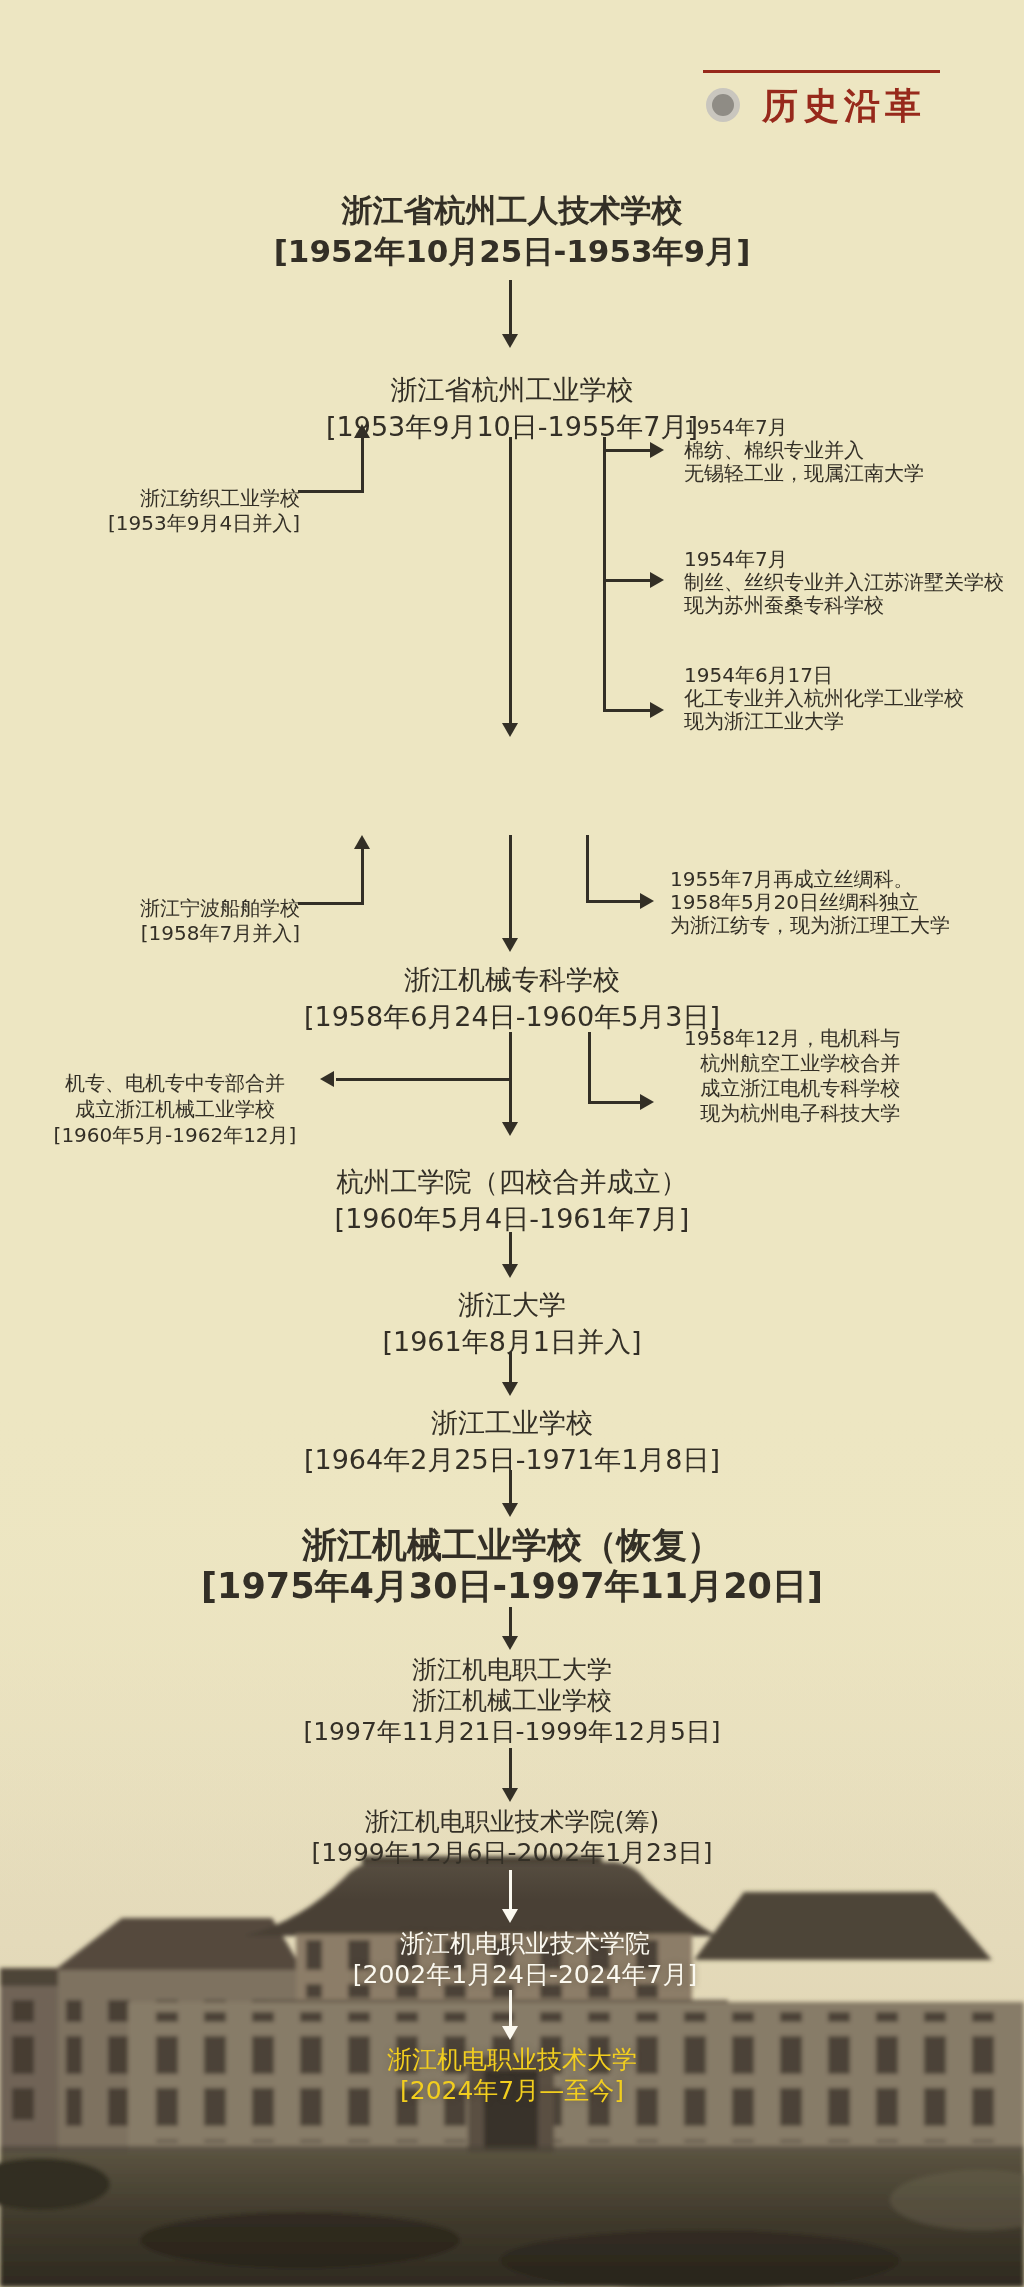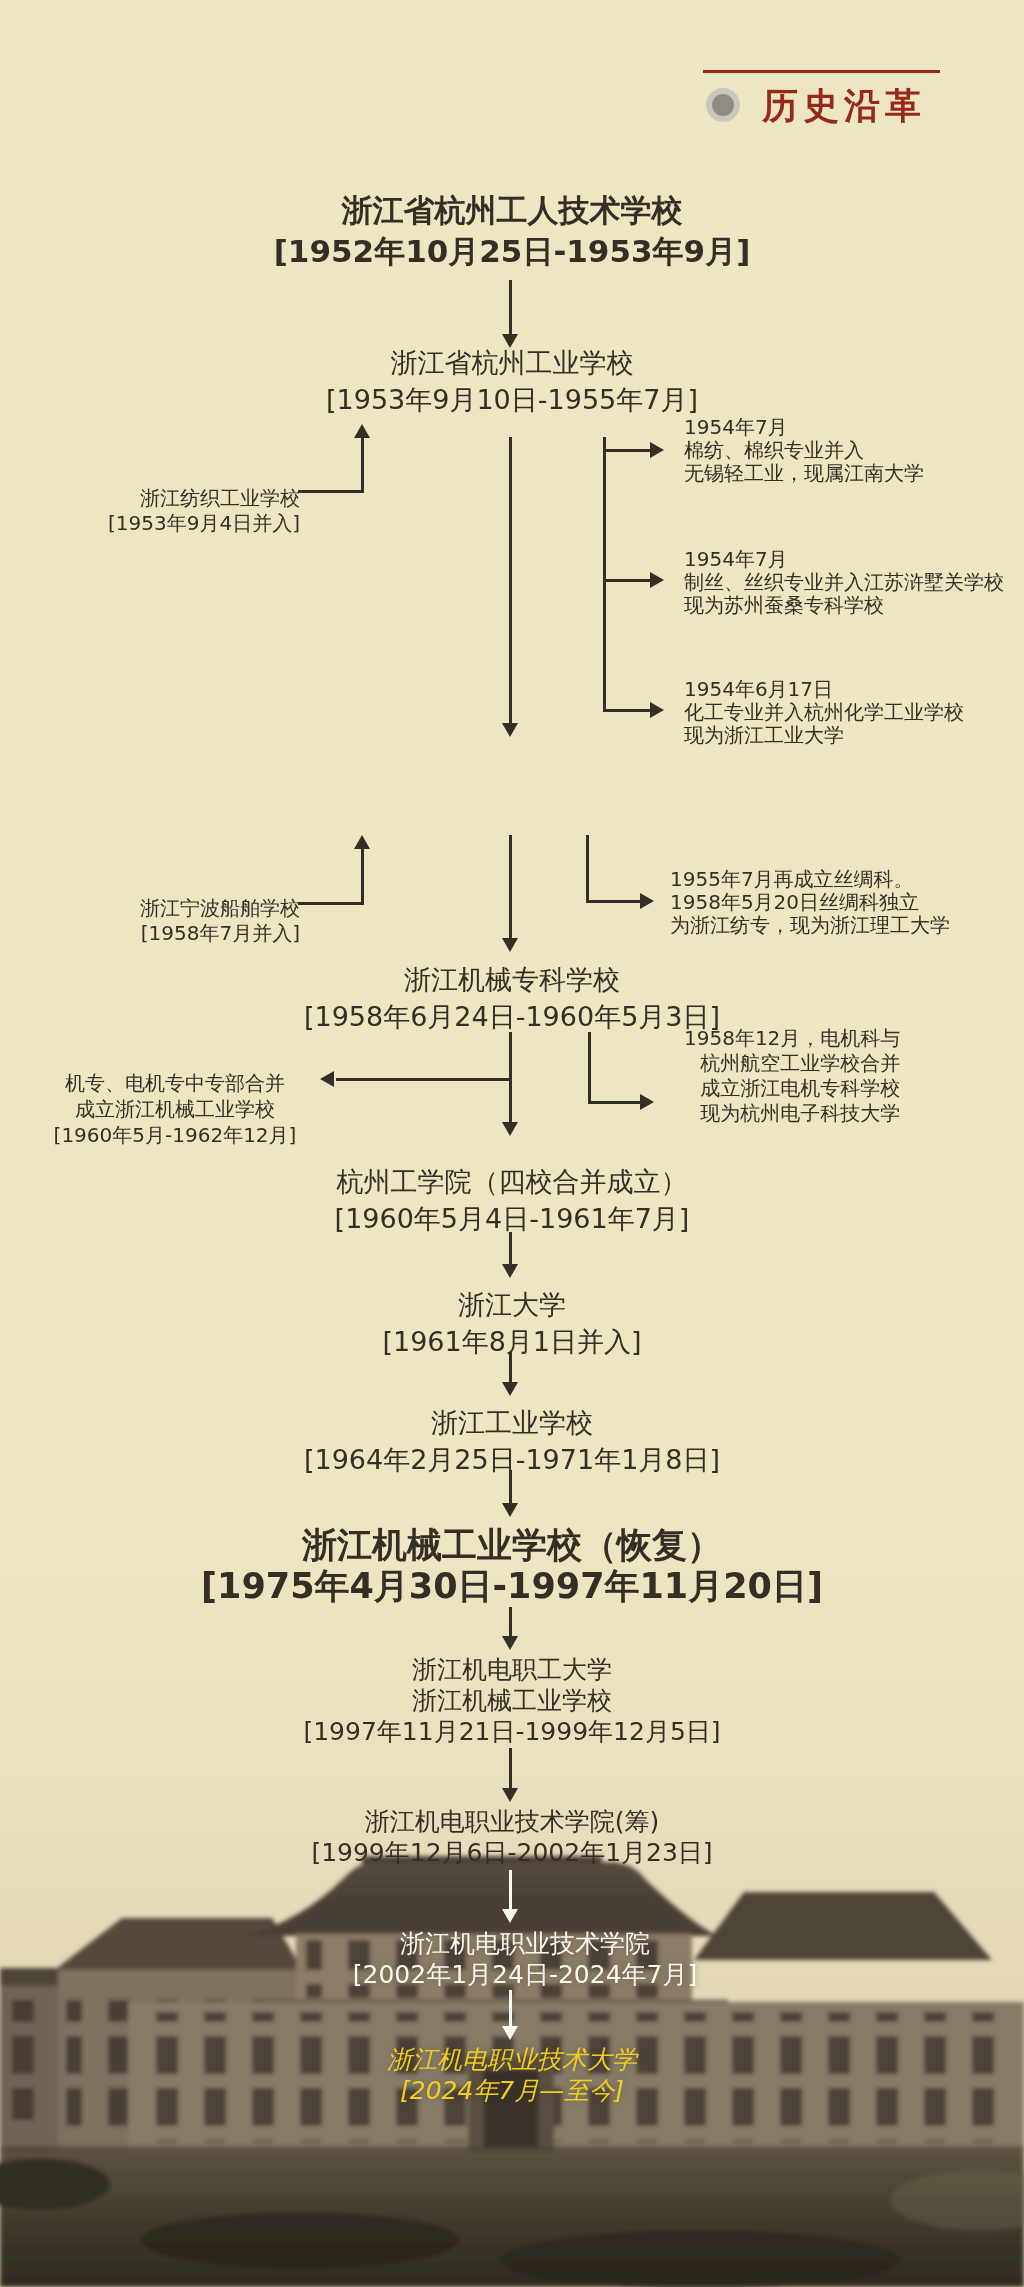--- a/index.html
+++ b/index.html
@@ -35,21 +35,21 @@
     letter-spacing:5px;color:var(--red);white-space:nowrap;
   }
   
   .node{position:absolute;left:0;width:1024px;text-align:center;white-space:nowrap;}
   .node div{white-space:nowrap;}
   .fs31{font-size:31px;line-height:41px;font-weight:600;}
   .fs27{font-size:27px;line-height:37px;font-weight:500;}
   .fs35{font-size:35px;line-height:41px;font-weight:700;}
   .fs25{font-size:25px;line-height:31px;font-weight:500;}
   .node.white{color:var(--white);text-shadow:0 0 6px rgba(60,50,30,.35);padding-left:13px;}
-  .node.yellow{color:var(--yellow);text-shadow:0 0 6px rgba(60,50,30,.35);font-style:italic;}
+  .node.yellow{color:var(--yellow);text-shadow:0 0 6px rgba(60,50,30,.35);}
   
   .side{position:absolute;font-size:20px;line-height:23px;color:var(--ink);}
   .side div{white-space:nowrap;}
   .side.centered{text-align:center;}
   .side.rightal{text-align:center;}
   .side.lh25 div{line-height:25px;text-align:right;}
   .side.lh26 div{line-height:26px;}
   
   .vline{position:absolute;width:3px;background:var(--ink);}
   .hline{position:absolute;height:3px;background:var(--ink);}
@@ -127,21 +127,21 @@
   <div class="bullet-inner"></div>
   <div class="page-title">历史沿革</div>
 
   <div class="node fs31" style="top:190px">
     <div>浙江省杭州工人技术学校</div>
     <div>[1952年10月25日-1953年9月]</div>
   </div>
   <div class="vline" style="left:509px;top:280px;height:54px"></div>
   <div class="head-down" style="left:502px;top:334px"></div>
 
-  <div class="node fs27" style="top:344px">
+  <div class="node fs27" style="top:371px">
     <div>浙江省杭州工业学校</div>
     <div>[1953年9月10日-1955年7月]</div>
   </div>
 
   <div class="side centered lh25" style="left:40px;top:486px;width:260px">
     <div>浙江纺织工业学校</div>
     <div>[1953年9月4日并入]</div>
   </div>
   <div class="hline" style="left:298px;top:490px;width:66px"></div>
   <div class="vline" style="left:361px;top:438px;height:55px"></div>
@@ -160,21 +160,21 @@
   </div>
   <div class="hline" style="left:604px;top:579px;width:48px"></div>
   <div class="head-right" style="left:650px;top:572px"></div>
   <div class="side" style="left:684px;top:548px">
     <div>1954年7月</div>
     <div>制丝、丝织专业并入江苏浒墅关学校</div>
     <div>现为苏州蚕桑专科学校</div>
   </div>
   <div class="hline" style="left:604px;top:709px;width:48px"></div>
   <div class="head-right" style="left:650px;top:702px"></div>
-  <div class="side" style="left:684px;top:678px">
+  <div class="side" style="left:684px;top:664px">
     <div>1954年6月17日</div>
     <div>化工专业并入杭州化学工业学校</div>
     <div>现为浙江工业大学</div>
   </div>
 
 
   <div class="side centered lh25" style="left:40px;top:896px;width:260px">
     <div>浙江宁波船舶学校</div>
     <div>[1958年7月并入]</div>
   </div>

